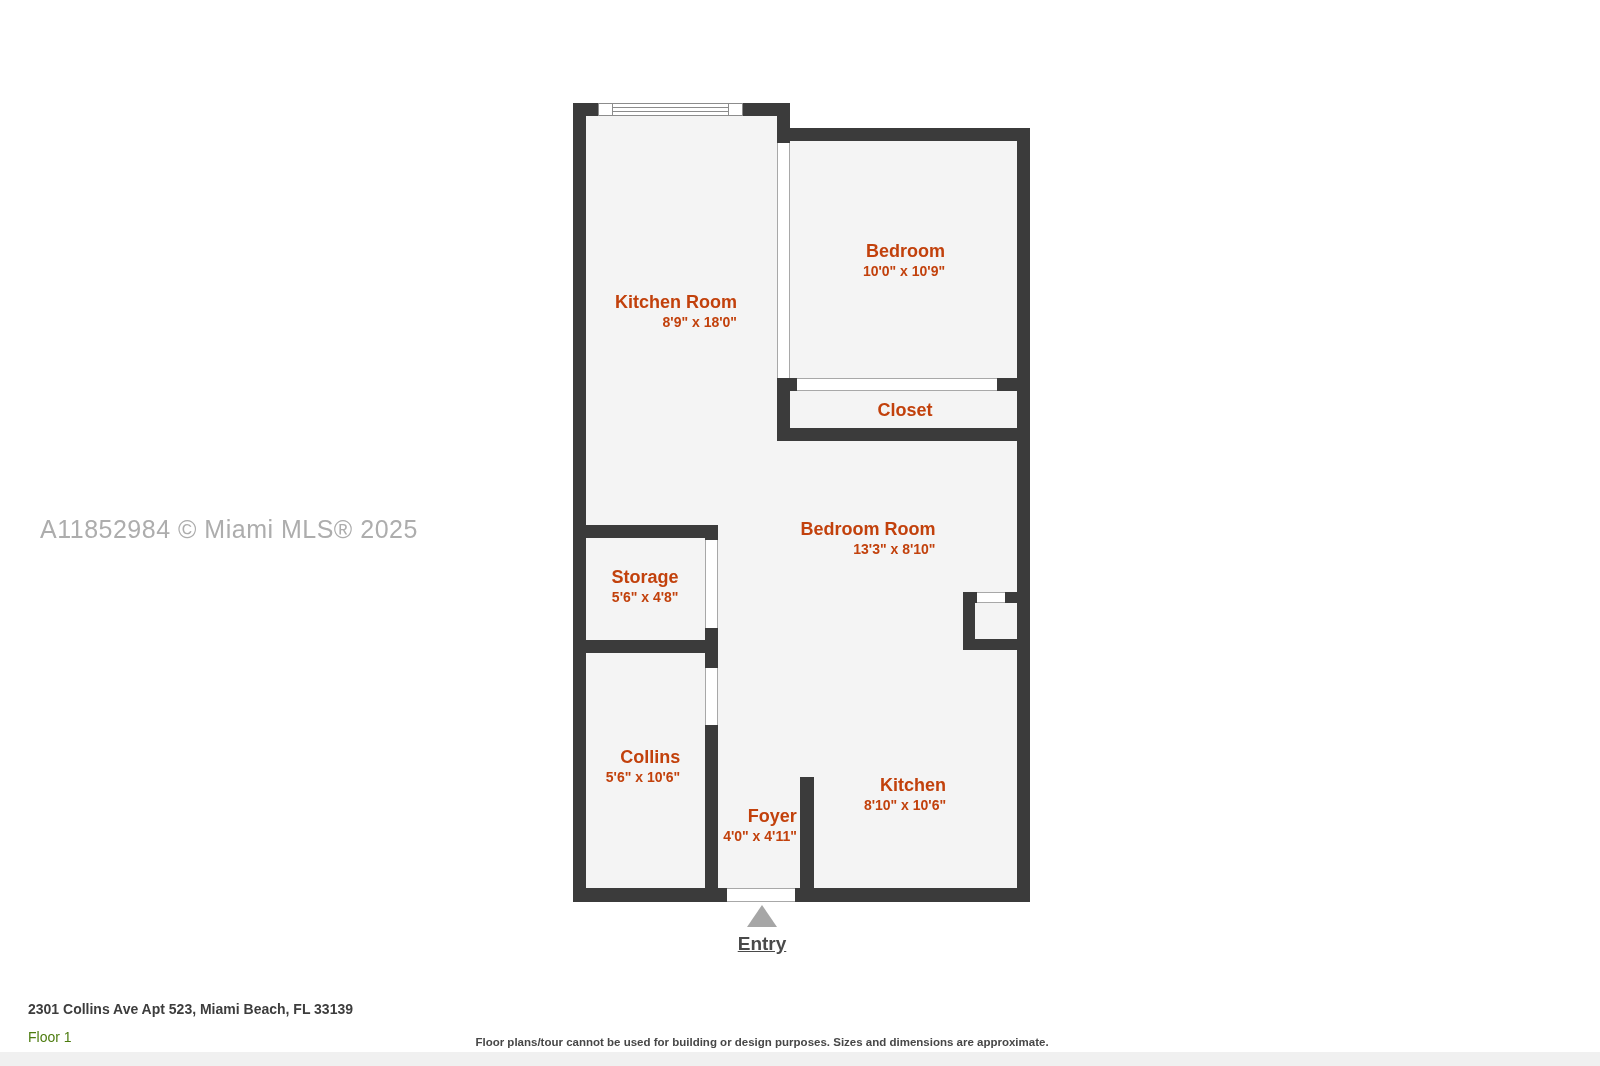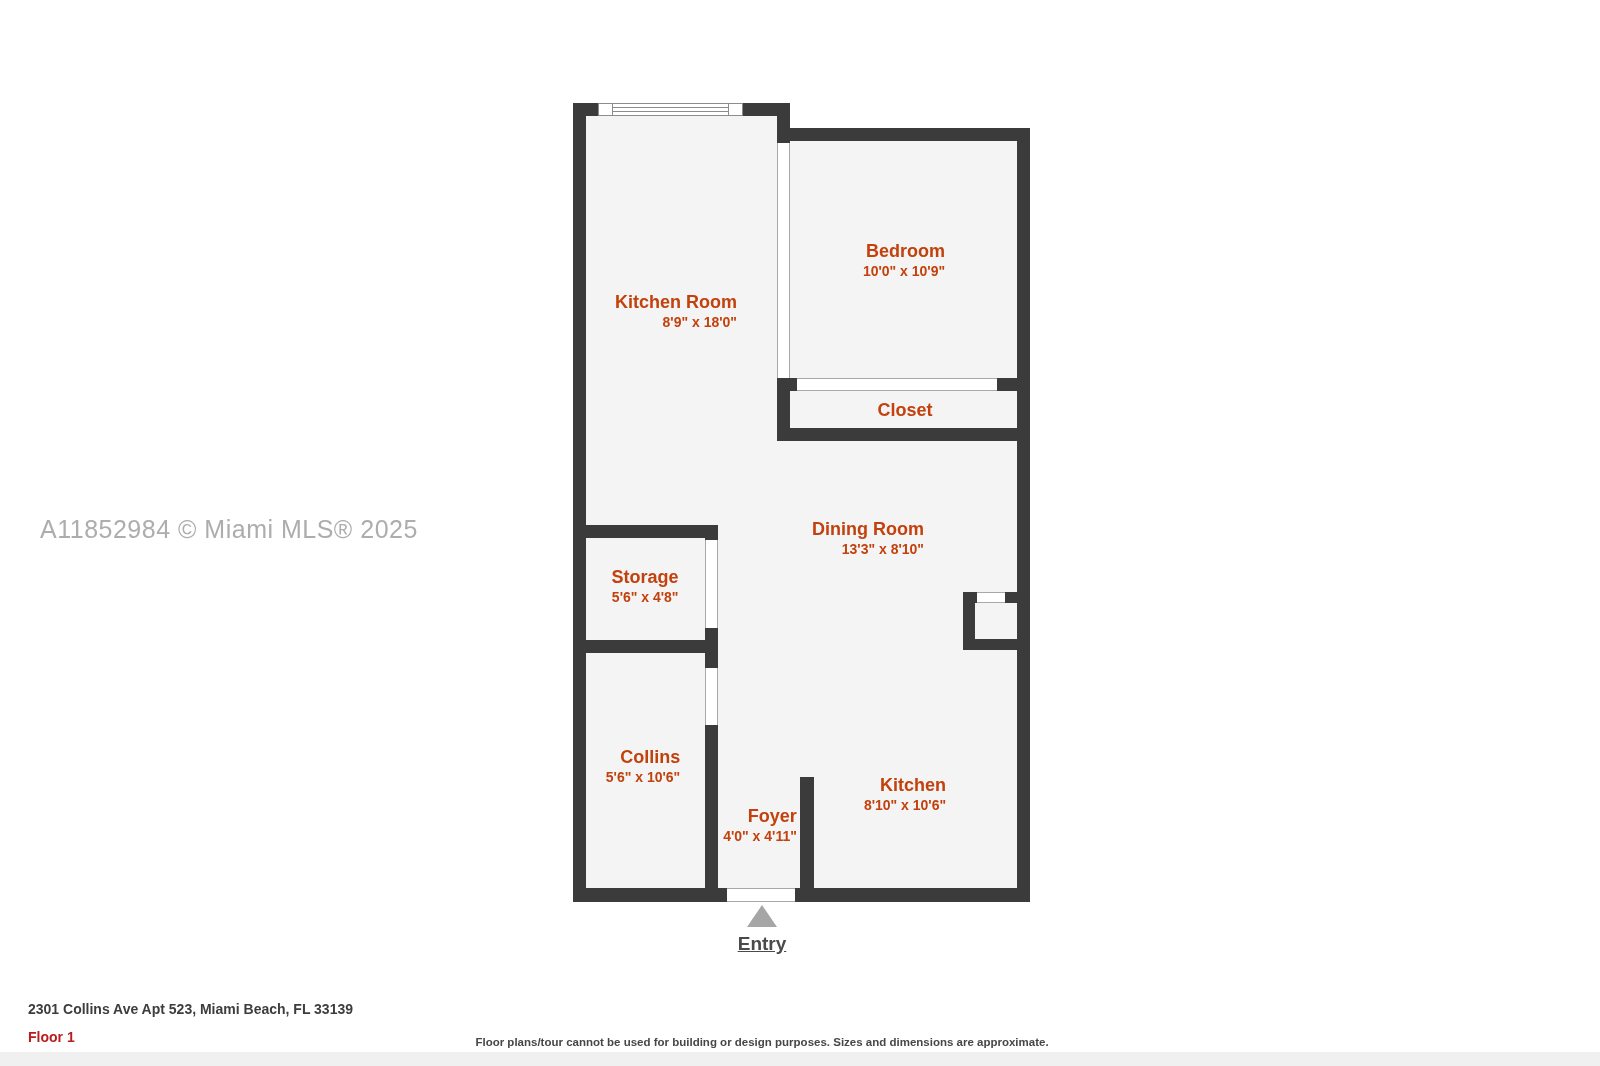--- a/index.html
+++ b/index.html
@@ -34,21 +34,21 @@
   .watermark{
     position:absolute;left:8px;top:515px;
     font-size:25px;color:#adadad;letter-spacing:0.5px;white-space:nowrap;margin-left:32px;
   }
   .addr{
     position:absolute;left:28px;top:1001px;
     font-size:14px;font-weight:bold;color:#3d3d3d;white-space:nowrap;
   }
   .floor-num{
     position:absolute;left:28px;top:1029px;
-    font-size:14px;font-weight:bold;color:#b91c1c;white-space:nowrap;
+    font-size:14px;font-weight:normal;color:#4d7c0f;white-space:nowrap;
   }
   .disclaimer{
     position:absolute;left:762px;top:1036px;transform:translateX(-50%);
     font-size:11.5px;font-weight:bold;color:#474747;white-space:nowrap;
   }
   .bottom-strip{position:absolute;left:0;top:1052px;width:1600px;height:14px;background:#f0f0f0;}
 </style>
 </head>
 <body>
 
@@ -100,21 +100,21 @@
     <span class="room-dims">8'9" x 18'0"</span>
   </div>
   <div class="room-label" style="left:904px;top:260px;">
     <span class="room-name">Bedroom</span>
     <span class="room-dims">10'0" x 10'9"</span>
   </div>
   <div class="room-label" style="left:905px;top:410px;">
     <span class="room-name">Closet</span>
   </div>
   <div class="room-label" style="left:868px;top:538px;">
-    <span class="room-name">Dining Room</span>
+    <span class="room-name">Bedroom Room</span>
     <span class="room-dims">13'3" x 8'10"</span>
   </div>
   <div class="room-label" style="left:645px;top:586px;">
     <span class="room-name">Storage</span>
     <span class="room-dims">5'6" x 4'8"</span>
   </div>
   <div class="room-label" style="left:643px;top:766px;">
     <span class="room-name">Collins</span>
     <span class="room-dims">5'6" x 10'6"</span>
   </div>

